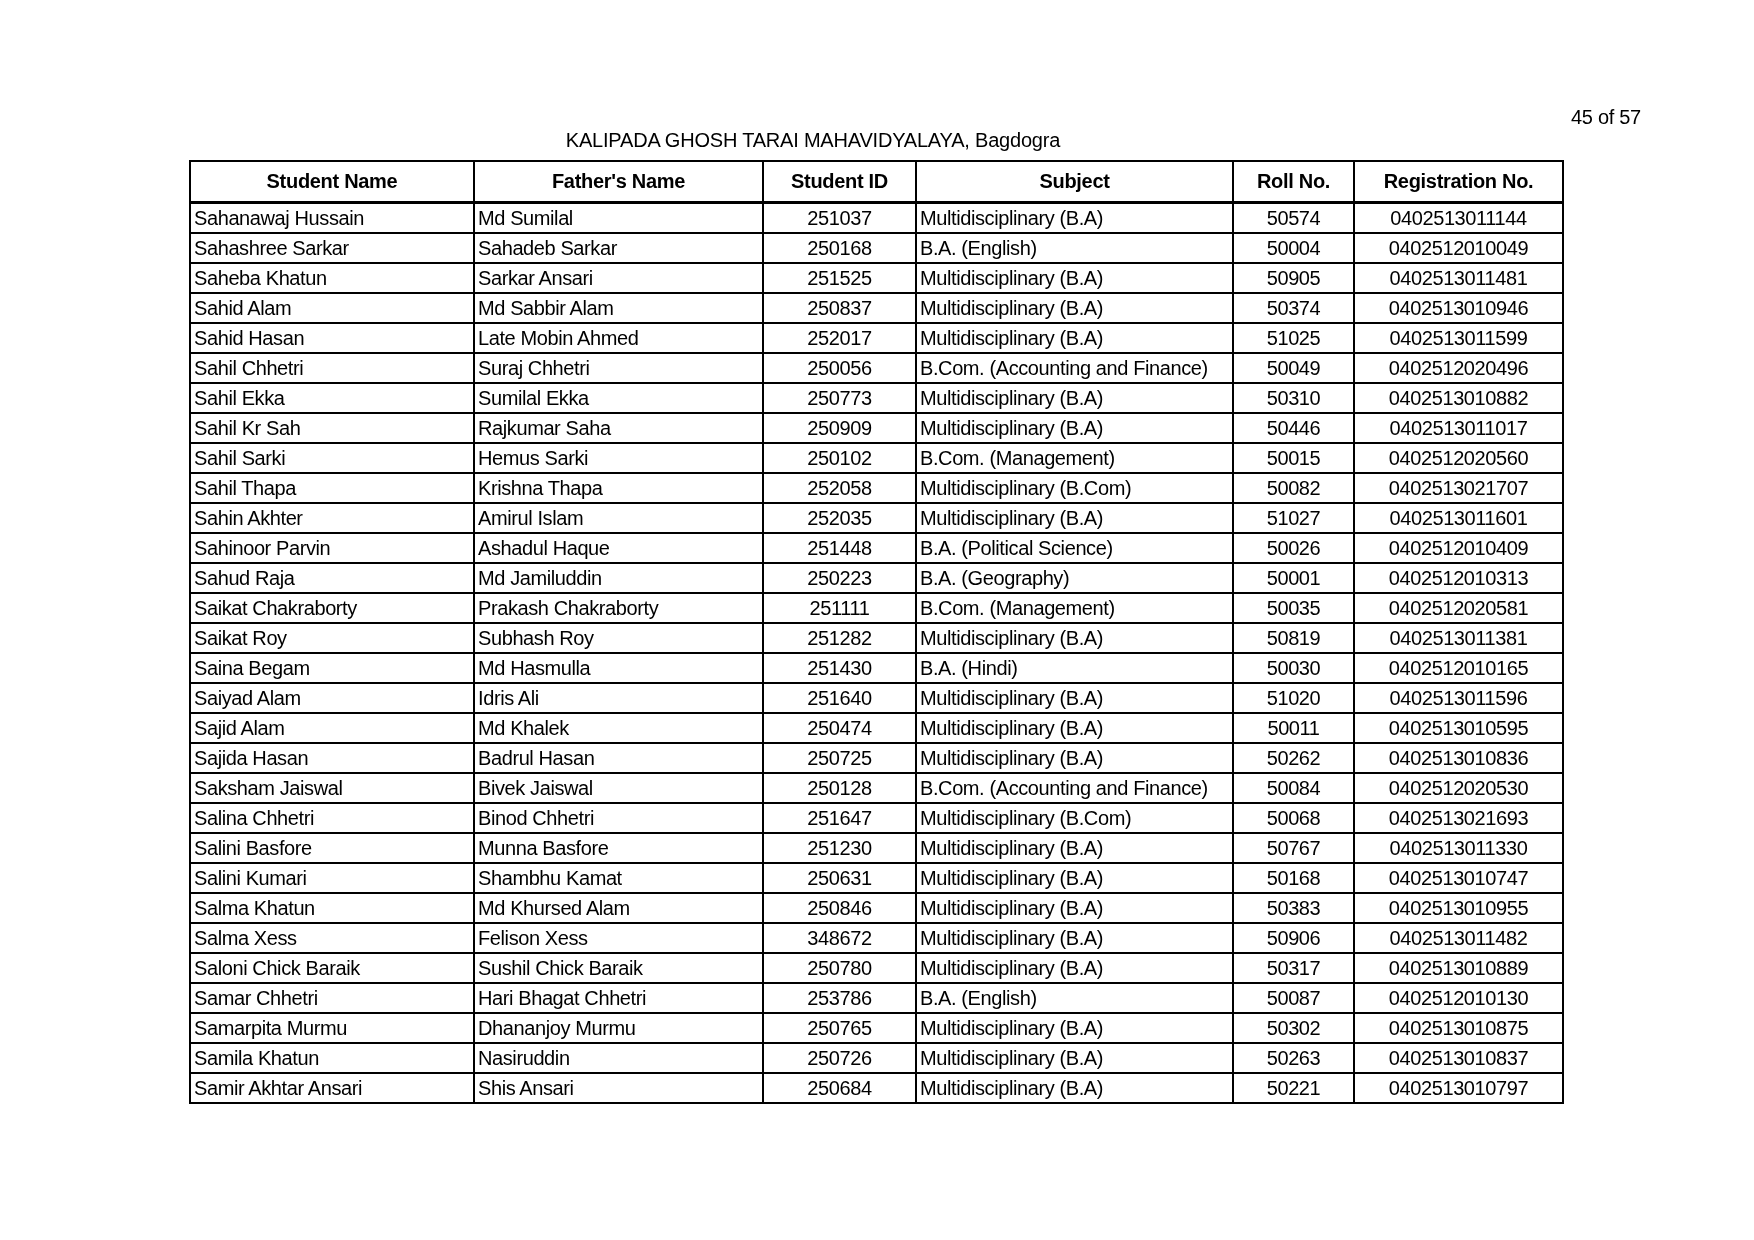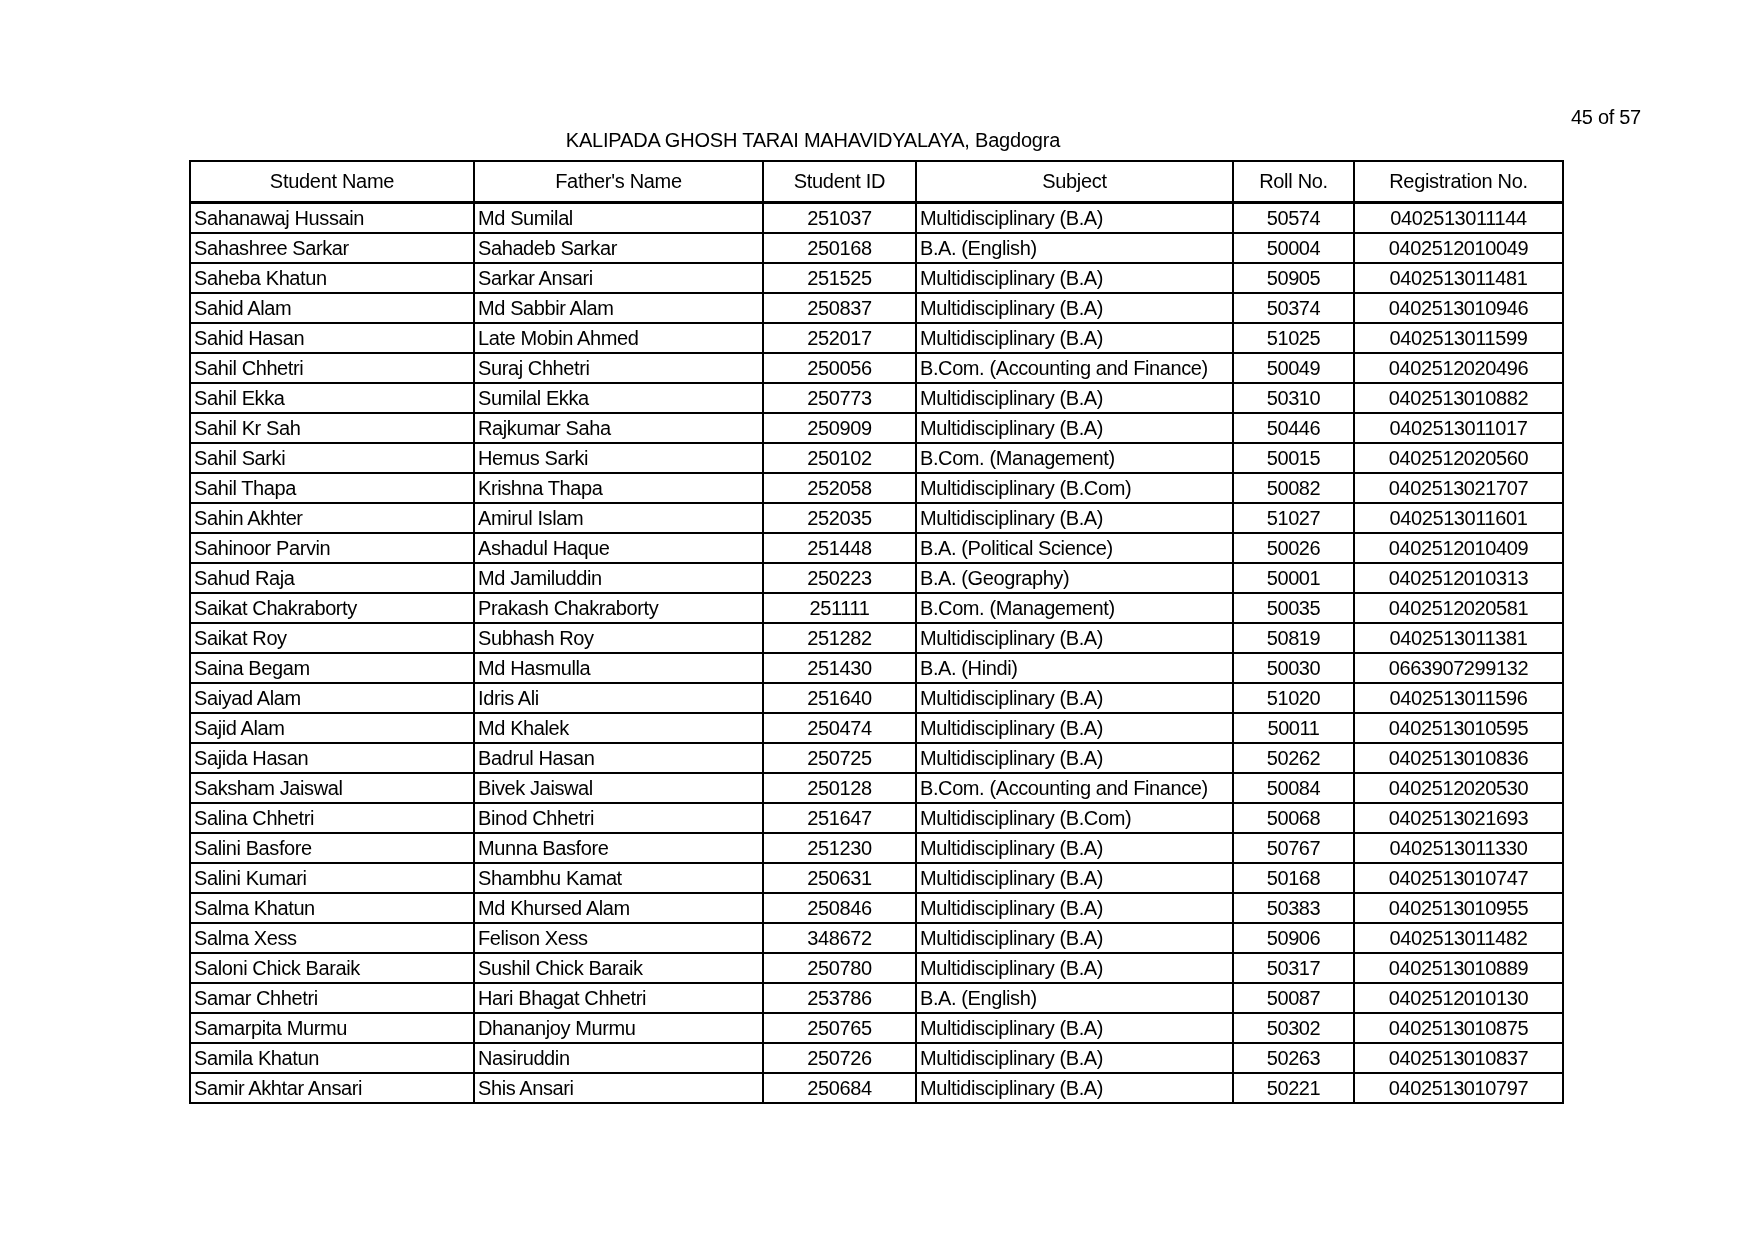--- a/index.html
+++ b/index.html
@@ -46,21 +46,21 @@
     }
     table.roster col.c-name { width: 284px; }
     table.roster col.c-father { width: 289px; }
     table.roster col.c-id { width: 153px; }
     table.roster col.c-subject { width: 317px; }
     table.roster col.c-roll { width: 121px; }
     table.roster col.c-reg { width: 209px; }
     table.roster th {
       height: 39px;
       font-size: 20px;
-      font-weight: normal;
+      font-weight: bold;
       text-align: center;
       border: 2px solid #000;
       border-bottom: 3px solid #000;
       padding: 0;
       letter-spacing: -0.3px;
     }
     table.roster td {
       height: 28px;
       font-size: 20px;
       border: 2px solid #000;
@@ -222,21 +222,21 @@
         <td class="left">Multidisciplinary (B.A)</td>
         <td class="center">50819</td>
         <td class="center">0402513011381</td>
       </tr>
       <tr>
         <td class="left">Saina Begam</td>
         <td class="left">Md Hasmulla</td>
         <td class="center">251430</td>
         <td class="left">B.A. (Hindi)</td>
         <td class="center">50030</td>
-        <td class="center">0663907299132</td>
+        <td class="center">0402512010165</td>
       </tr>
       <tr>
         <td class="left">Saiyad Alam</td>
         <td class="left">Idris Ali</td>
         <td class="center">251640</td>
         <td class="left">Multidisciplinary (B.A)</td>
         <td class="center">51020</td>
         <td class="center">0402513011596</td>
       </tr>
       <tr>

